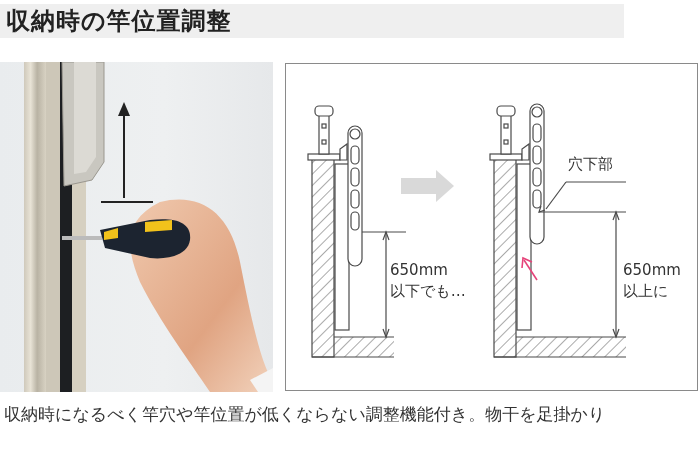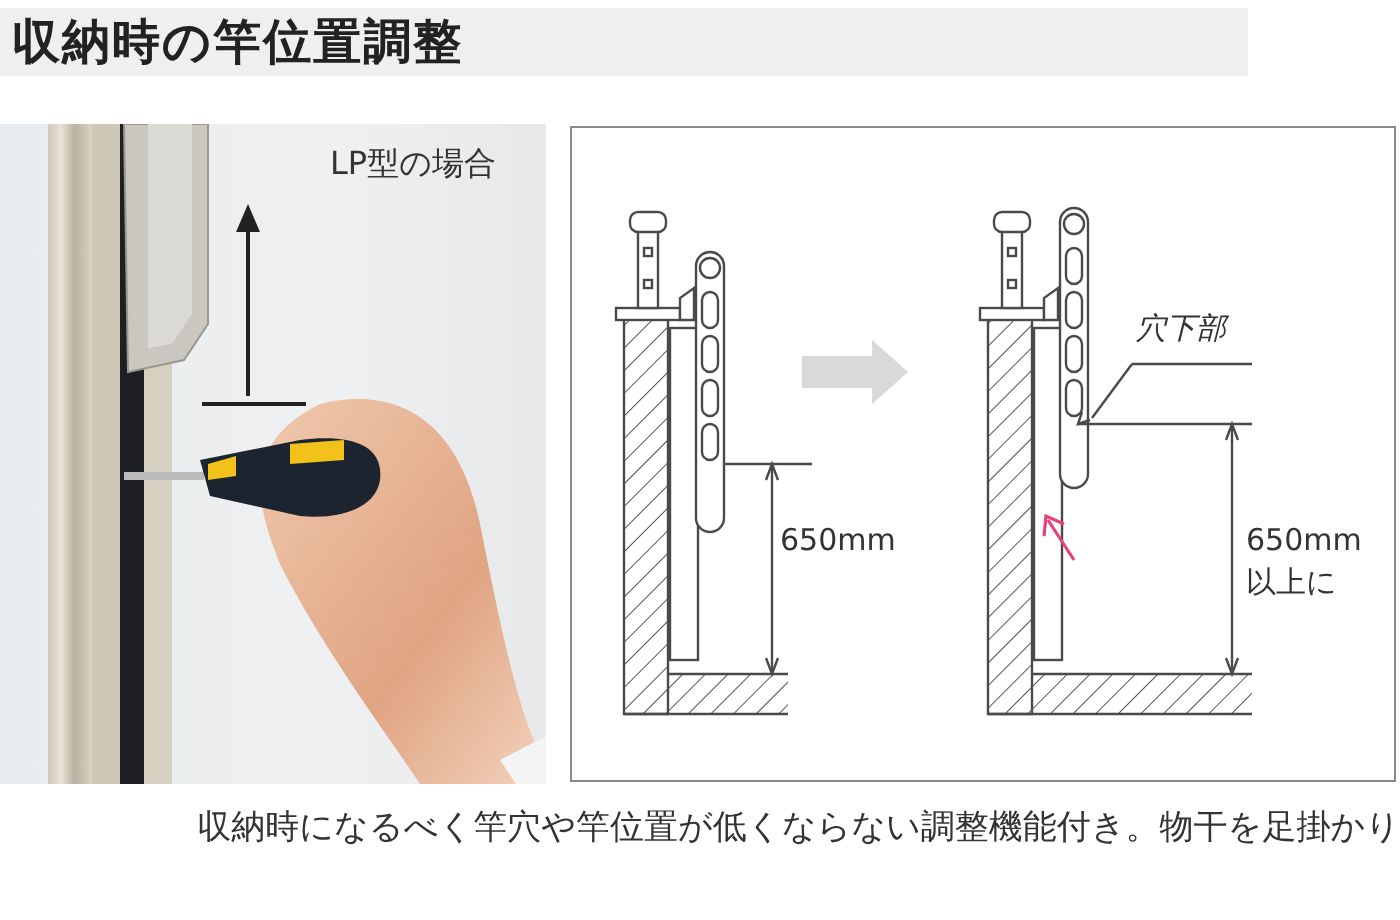--- a/index.html
+++ b/index.html
@@ -6,21 +6,21 @@
   body{width:700px;height:460px;position:relative;overflow:hidden;font-family:"DejaVu Sans","Liberation Sans",sans-serif;color:#2b2b2b;}
   .header{position:absolute;left:0;top:4px;width:624px;height:34px;background:#efefef;}
   .header h1{margin:0;position:absolute;left:6px;top:3px;font-size:24px;font-weight:bold;letter-spacing:1px;color:#222;line-height:28px;}
   .photo{position:absolute;left:0;top:62px;width:273px;height:330px;background:linear-gradient(90deg,#e9ecee 0%,#eef0f1 60%,#e6e8ea 100%);overflow:hidden;}
   .photo .lbl{position:absolute;left:165px;top:10px;font-size:16px;color:#333;}
   .diagram{position:absolute;left:285px;top:63px;width:413px;height:328px;border:1px solid #8a8a8a;box-sizing:border-box;background:#fff;}
   .diagram svg{position:absolute;left:0;top:0;}
   .dtext{position:absolute;font-size:15px;color:#333;line-height:21px;white-space:nowrap;}
   .dtext.pink{color:#e6437a;font-size:16px;line-height:23px;}
   .caption{position:absolute;left:4px;top:400px;width:696px;font-size:17px;line-height:29px;color:#333;}
-  .caption p{margin:0;white-space:nowrap;text-align:right;}
+  .caption p{margin:0;white-space:nowrap;}
 </style>
 </head>
 <body>
 
 <div class="header">
   <h1>収納時の竿位置調整</h1>
 </div>
 
 <div class="photo">
   <svg width="273" height="330" viewBox="0 0 273 330">
@@ -46,21 +46,20 @@
     <line x1="124" y1="136" x2="124" y2="48" stroke="#222" stroke-width="2"></line>
     <polygon points="124,40 118,54 130,54" fill="#222"></polygon>
     <line x1="101" y1="140" x2="153" y2="140" stroke="#222" stroke-width="2"></line>
     <path d="M160 140 C200 130 230 150 240 200 C250 250 260 300 273 320 L273 330 L210 330 C190 300 160 260 140 220 C128 190 120 160 160 140 Z" fill="url(#skin)"></path>
     <rect x="62" y="174" width="40" height="4" fill="#bbb"></rect>
     <path d="M100 168 L150 158 C175 155 192 160 190 178 C188 192 170 198 150 196 L105 186 Z" fill="#1c2430"></path>
     <path d="M145 160 L172 158 L172 168 L145 170 Z" fill="#f2c21b"></path>
     <path d="M104 170 L118 166 L118 176 L104 178 Z" fill="#f2c21b"></path>
     <path d="M250 318 L273 306 L273 330 L258 330 Z" fill="#f4f4f4"></path>
   </svg>
-  <div class="lbl">LP型の場合</div>
 </div>
 
 <div class="diagram">
   <svg width="413" height="328" viewBox="0 0 413 328">
     <defs>
       <pattern id="hatch" width="8" height="8" patternUnits="userSpaceOnUse" patternTransform="rotate(45)">
         <line x1="0" y1="0" x2="0" y2="8" stroke="#555" stroke-width="1"></line>
       </pattern>
     </defs>
     <g fill="none" stroke="#4a4a4a" stroke-width="1.2">
@@ -109,20 +108,20 @@
         <line x1="280" y1="118" x2="340" y2="118"></line>
       <polyline points="255,142 253,148 259,146"></polyline>
       <line x1="330" y1="148" x2="330" y2="273"></line>
       <polyline points="327,156 330,148 333,156"></polyline>
         <polyline points="327,265 330,273 333,265"></polyline>
     </g>
     <polygon points="115,114 150,114 150,106 168,122 150,138 150,130 115,130" fill="#d9d9d9"></polygon>
     <line x1="251" y1="216" x2="238" y2="196" stroke="#e6437a" stroke-width="1.6"></line>
     <polyline points="236,204 237,194 246,198" fill="none" stroke="#e6437a" stroke-width="1.6"></polyline>
   </svg>
-  <div class="dtext" style="left:104px;top:196px;"><span>650mm</span><br></div>
-  <div class="dtext" style="left:282px;top:90px;font-style:italic;">穴下部</div>
+  <div class="dtext" style="left:104px;top:196px;"><span>650mm</span><br><span>以下でも…</span></div>
+  <div class="dtext" style="left:282px;top:90px;">穴下部</div>
   <div class="dtext" style="left:337px;top:196px;"><span>650mm</span><br><span>以上に</span></div>
 </div>
 
 <div class="caption">
   <p>収納時になるべく竿穴や竿位置が低くならない調整機能付き。物干を足掛かり</p>
 </div>
 
 </body></html>

